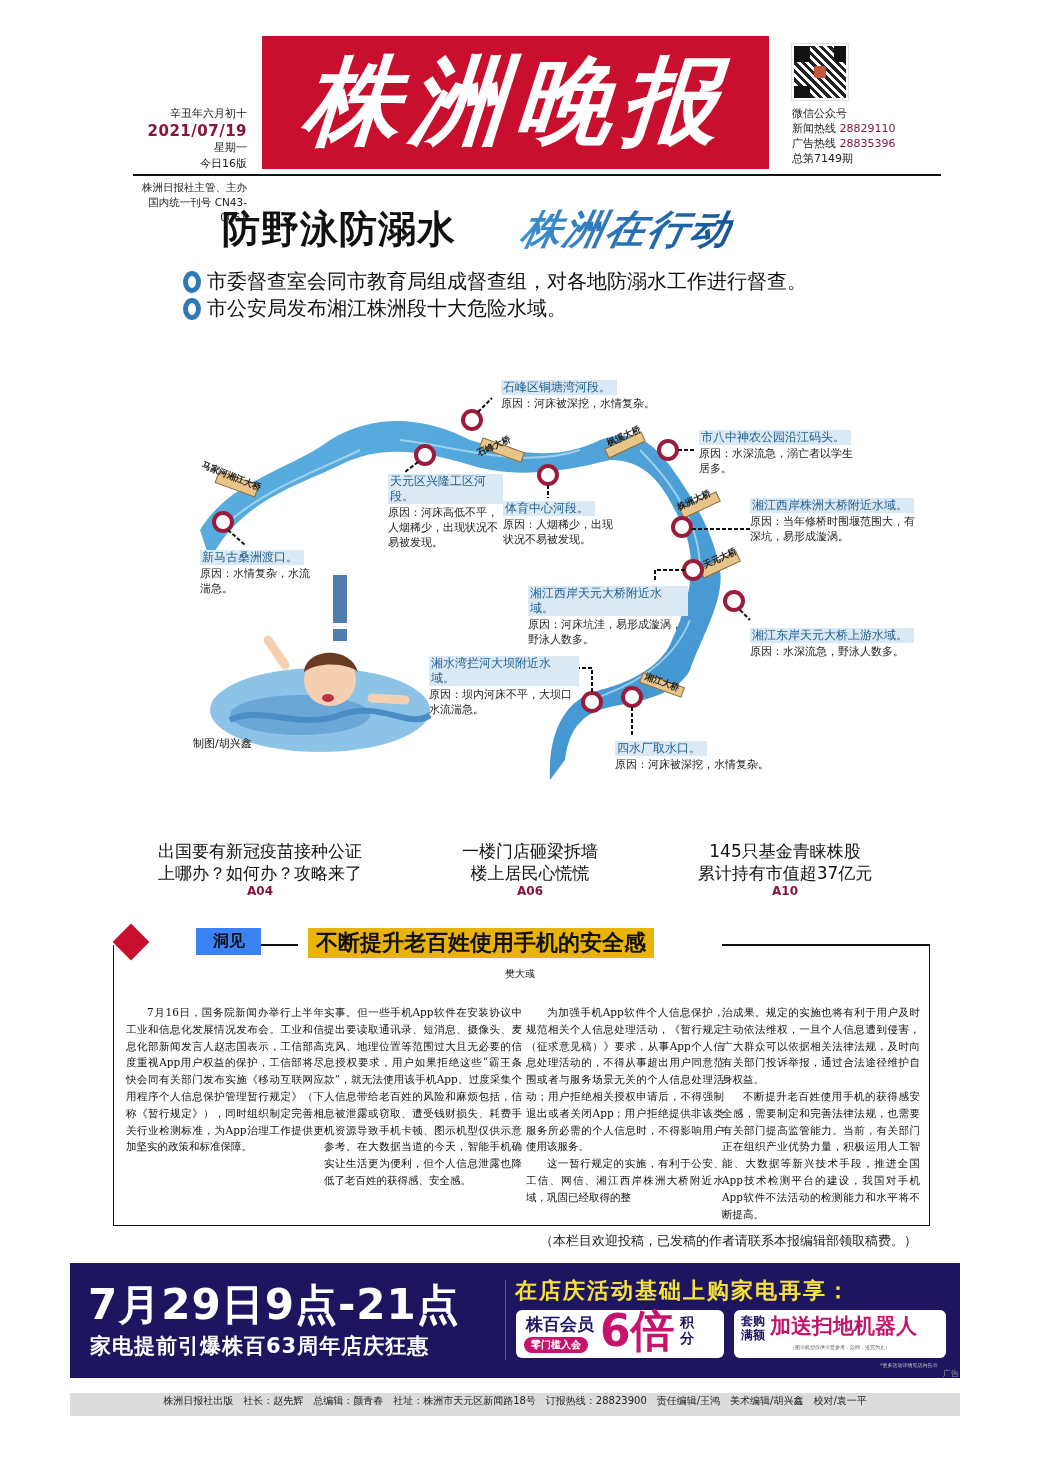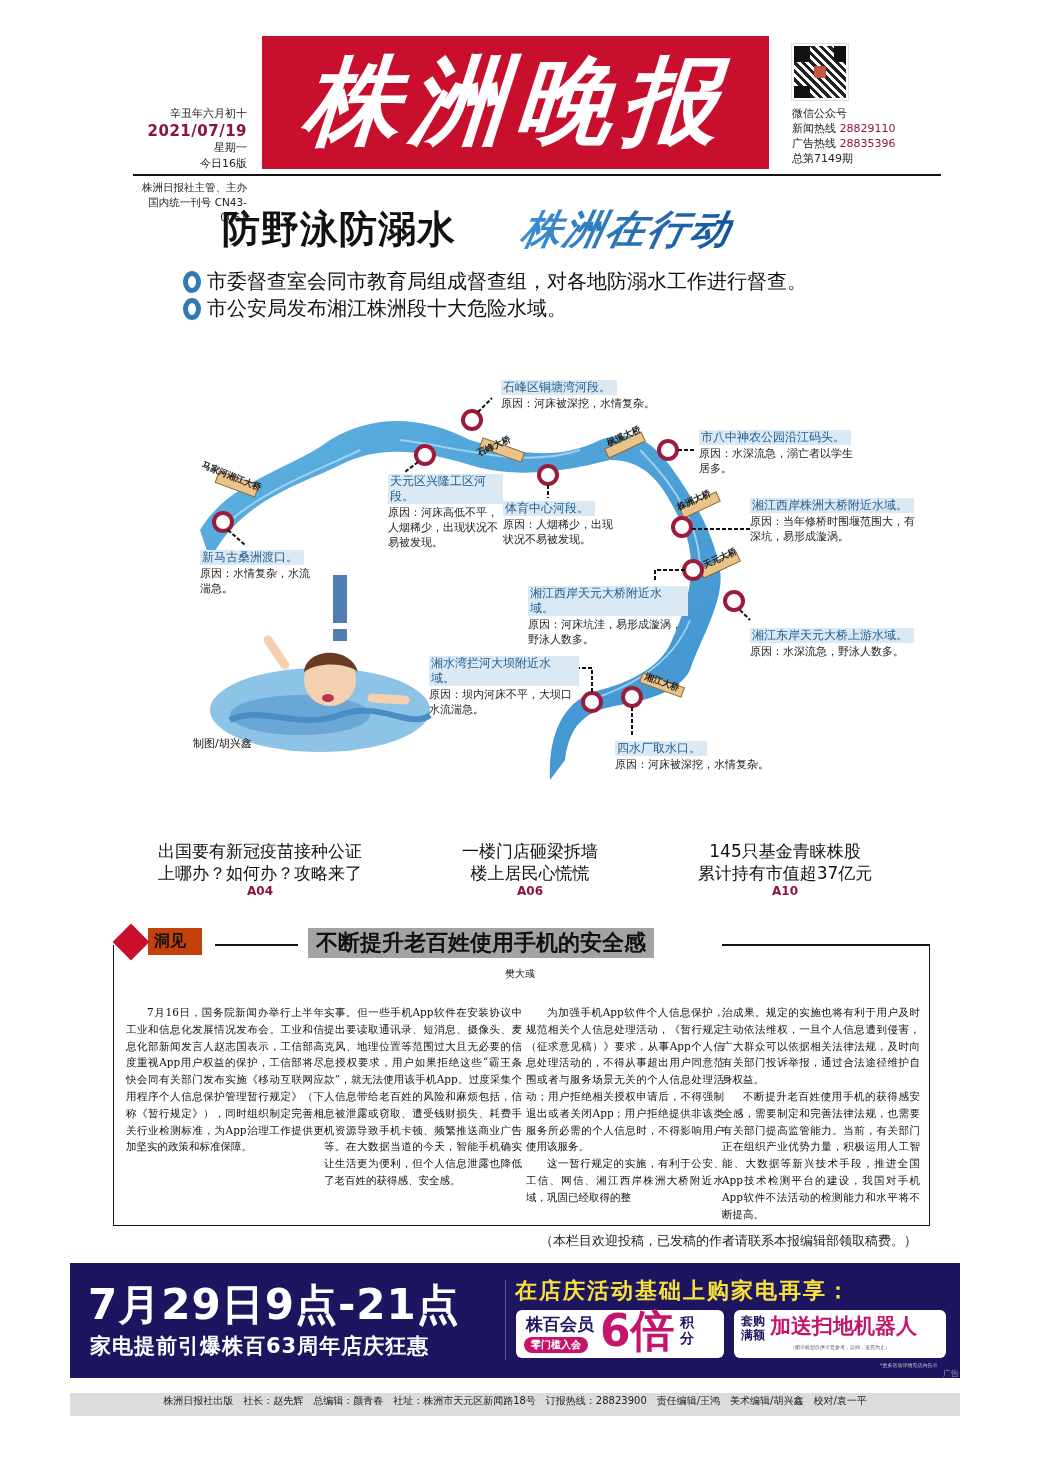--- a/index.html
+++ b/index.html
@@ -42,22 +42,22 @@
   
   .teaser { top: 840px; text-align: center; font-size: 17px; line-height: 22px; color: #111; }
   .teaser .page { display: block; color: #8a1538; font-size: 12px; font-weight: bold; line-height: 14px; }
 
   
   .col-box { left: 113px; top: 945px; width: 817px; height: 281px; border: 1.5px solid #111; border-top: none; }
   .col-topline-m { left: 215px; top: 944px; width: 83px; height: 1.5px; background: #111; }
   .col-topline-r { left: 722px; top: 944px; width: 208px; height: 1.5px; background: #111; }
   .col-tag { left: 118px; top: 928px; display: flex; align-items: center; }
   .col-tag .diamond { width: 26px; height: 26px; background: #c8102e; transform: rotate(45deg); margin-right: 4px; }
-  .col-tag .label { background: #c2410c; font-size: 16px; font-weight: bold; padding: 3px 16px 3px 6px; font-family: "DejaVu Serif", serif; }
-  .col-title { left: 308px; top: 928px; font-size: 22px; font-weight: bold; color: #111; background: #a3a3a3; padding: 0 8px; }
+  .col-tag .label { background: #3b82f6; font-size: 16px; font-weight: bold; padding: 3px 16px 3px 17px; font-family: "DejaVu Serif", serif; margin-left: 48px; }
+  .col-title { left: 308px; top: 928px; font-size: 22px; font-weight: bold; color: #111; background: #eab308; padding: 0 8px; }
   .col-author { left: 505px; top: 967px; font-size: 10px; color: #222; }
   .body-col { top: 1004px; width: 198px; font-family: "DejaVu Serif", serif; font-size: 10.5px; line-height: 16.8px; color: #111; text-align: justify; }
   .body-col p { text-indent: 2em; }
   .body-col p.cont { text-indent: 0; }
   .note-line { left: 540px; top: 1232px; font-size: 13px; color: #222; }
 
   
   .ad { left: 70px; top: 1263px; width: 890px; height: 115px; background: #1d1560; }
   .ad-date { left: 88px; top: 1283px; font-size: 42px; font-weight: bold; color: #fff; letter-spacing: 1px; line-height: 44px; }
   .ad-sub { left: 90px; top: 1332px; font-size: 21px; font-weight: bold; color: #fff; letter-spacing: 1px; }
@@ -253,21 +253,21 @@
   <span class="diamond"></span>
   <span class="label">洞见</span>
 </div>
 <div class="abs col-title">不断提升老百姓使用手机的安全感</div>
 <div class="abs col-author">樊大彧</div>
 
 <div class="abs body-col" style="left:126px;">
   <p>7月16日，国务院新闻办举行上半年工业和信息化发展情况发布会。工业和信息化部新闻发言人赵志国表示，工信部高度重视App用户权益的保护，工信部将尽快会同有关部门发布实施《移动互联网应用程序个人信息保护管理暂行规定》（下称《暂行规定》），同时组织制定完善相关行业检测标准，为App治理工作提供更加坚实的政策和标准保障。</p>
 </div>
 <div class="abs body-col" style="left:324px;">
-  <p class="cont">实事。但一些手机App软件在安装协议中提出要读取通讯录、短消息、摄像头、麦克风、地理位置等范围过大且无必要的信息授权要求，用户如果拒绝这些“霸王条款”，就无法使用该手机App。过度采集个人信息带给老百姓的风险和麻烦包括，信息被泄露或窃取、遭受钱财损失、耗费手机资源导致手机卡顿、频繁推送商业广告等。在大数据当道的今天，智能手机确实让生活更为便利，但个人信息泄露也降低了老百姓的获得感、安全感。</p>
+  <p class="cont">实事。但一些手机App软件在安装协议中提出要读取通讯录、短消息、摄像头、麦克风、地理位置等范围过大且无必要的信息授权要求，用户如果拒绝这些“霸王条款”，就无法使用该手机App。过度采集个人信息带给老百姓的风险和麻烦包括，信息被泄露或窃取、遭受钱财损失、耗费手机资源导致手机卡顿、图示机型仅供示意参考。在大数据当道的今天，智能手机确实让生活更为便利，但个人信息泄露也降低了老百姓的获得感、安全感。</p>
 </div>
 <div class="abs body-col" style="left:526px;">
   <p>为加强手机App软件个人信息保护，规范相关个人信息处理活动，《暂行规定（征求意见稿）》要求，从事App个人信息处理活动的，不得从事超出用户同意范围或者与服务场景无关的个人信息处理活动；用户拒绝相关授权申请后，不得强制退出或者关闭App；用户拒绝提供非该类服务所必需的个人信息时，不得影响用户使用该服务。</p>
   <p>这一暂行规定的实施，有利于公安、工信、网信、湘江西岸株洲大桥附近水域，巩固已经取得的整</p>
 </div>
 <div class="abs body-col" style="left:722px;">
   <p class="cont">治成果。规定的实施也将有利于用户及时主动依法维权，一旦个人信息遭到侵害，广大群众可以依据相关法律法规，及时向有关部门投诉举报，通过合法途径维护自身权益。</p>
   <p>不断提升老百姓使用手机的获得感安全感，需要制定和完善法律法规，也需要有关部门提高监管能力。当前，有关部门正在组织产业优势力量，积极运用人工智能、大数据等新兴技术手段，推进全国App技术检测平台的建设，我国对手机App软件不法活动的检测能力和水平将不断提高。</p>
 </div>
 

